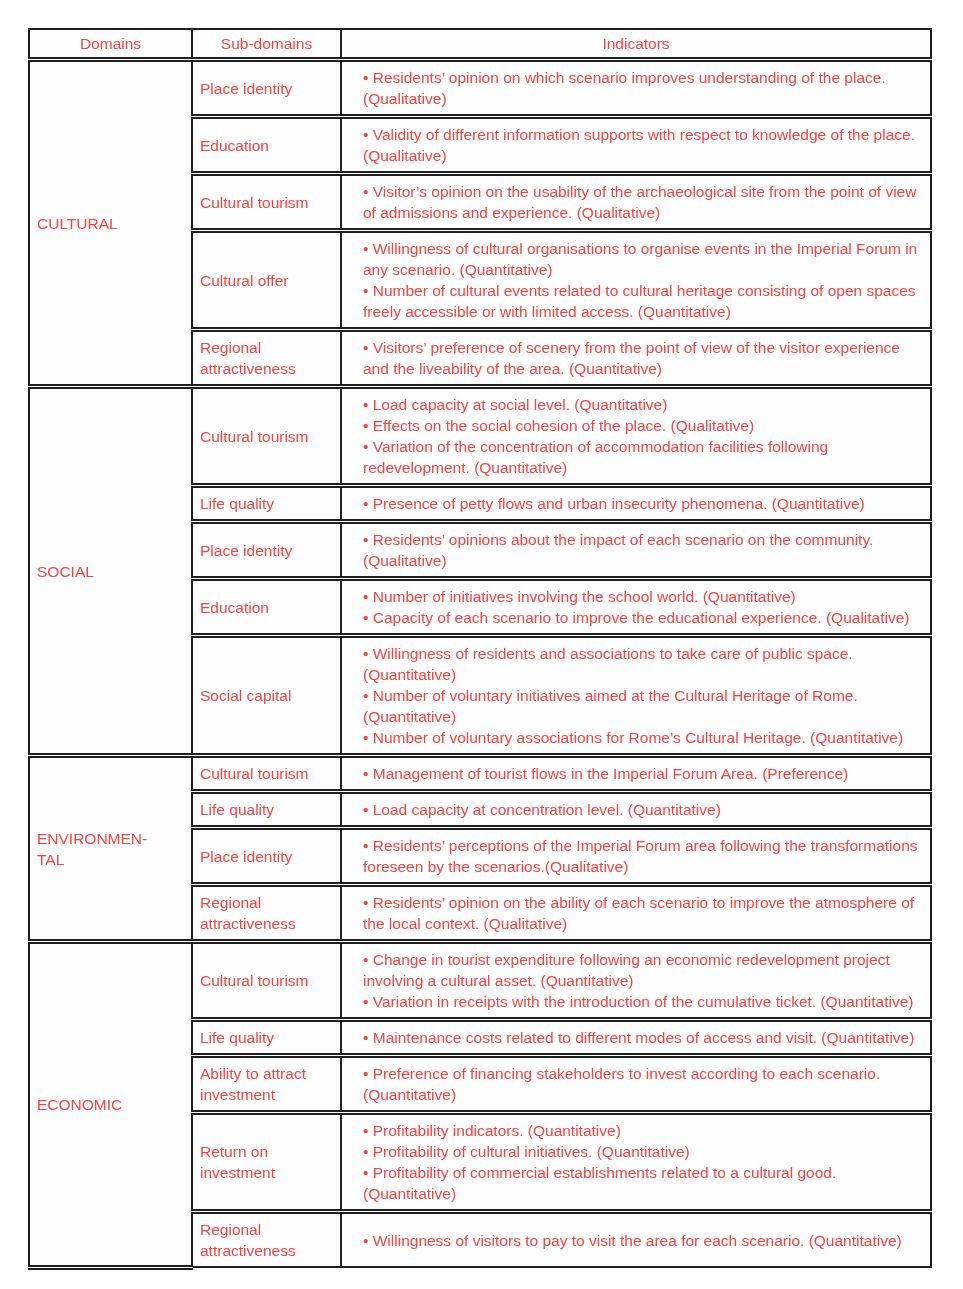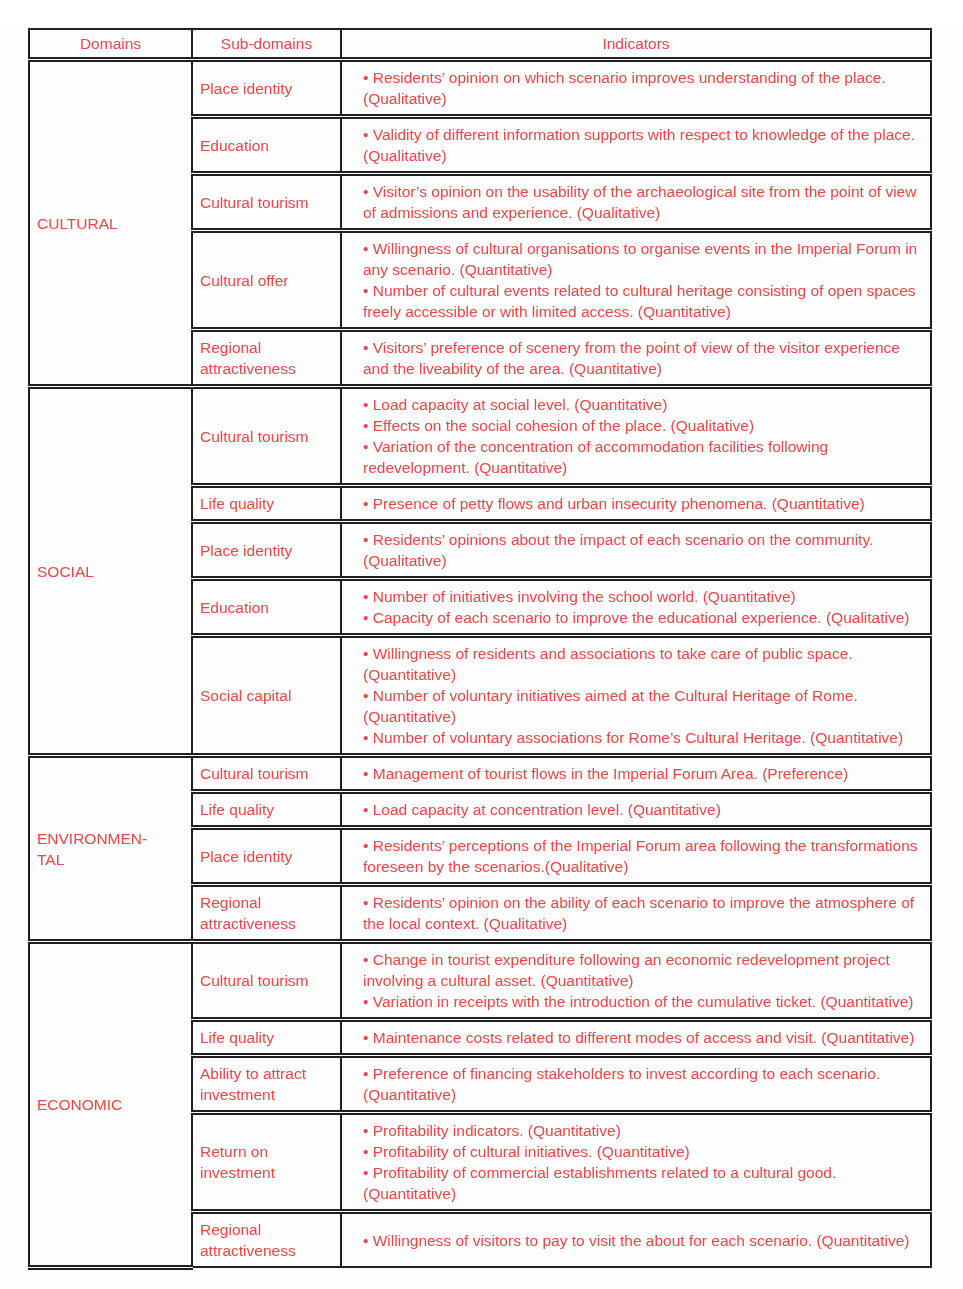--- a/index.html
+++ b/index.html
@@ -165,17 +165,17 @@
           <td class="ind-cell">• Preference of financing stakeholders to invest according to each scenario. (Quantitative)</td>
         </tr>
         <tr>
           <td class="sub-cell">Return on investment</td>
           <td class="ind-cell">• Profitability indicators. (Quantitative)
 • Profitability of cultural initiatives. (Quantitative)
 • Profitability of commercial establishments related to a cultural good. (Quantitative)</td>
         </tr>
         <tr>
           <td class="sub-cell">Regional attractiveness</td>
-          <td class="ind-cell">• Willingness of visitors to pay to visit the about for each scenario. (Quantitative)</td>
+          <td class="ind-cell">• Willingness of visitors to pay to visit the area for each scenario. (Quantitative)</td>
         </tr>
       </tbody>
   </table>
 </div>
 
 </body></html>

